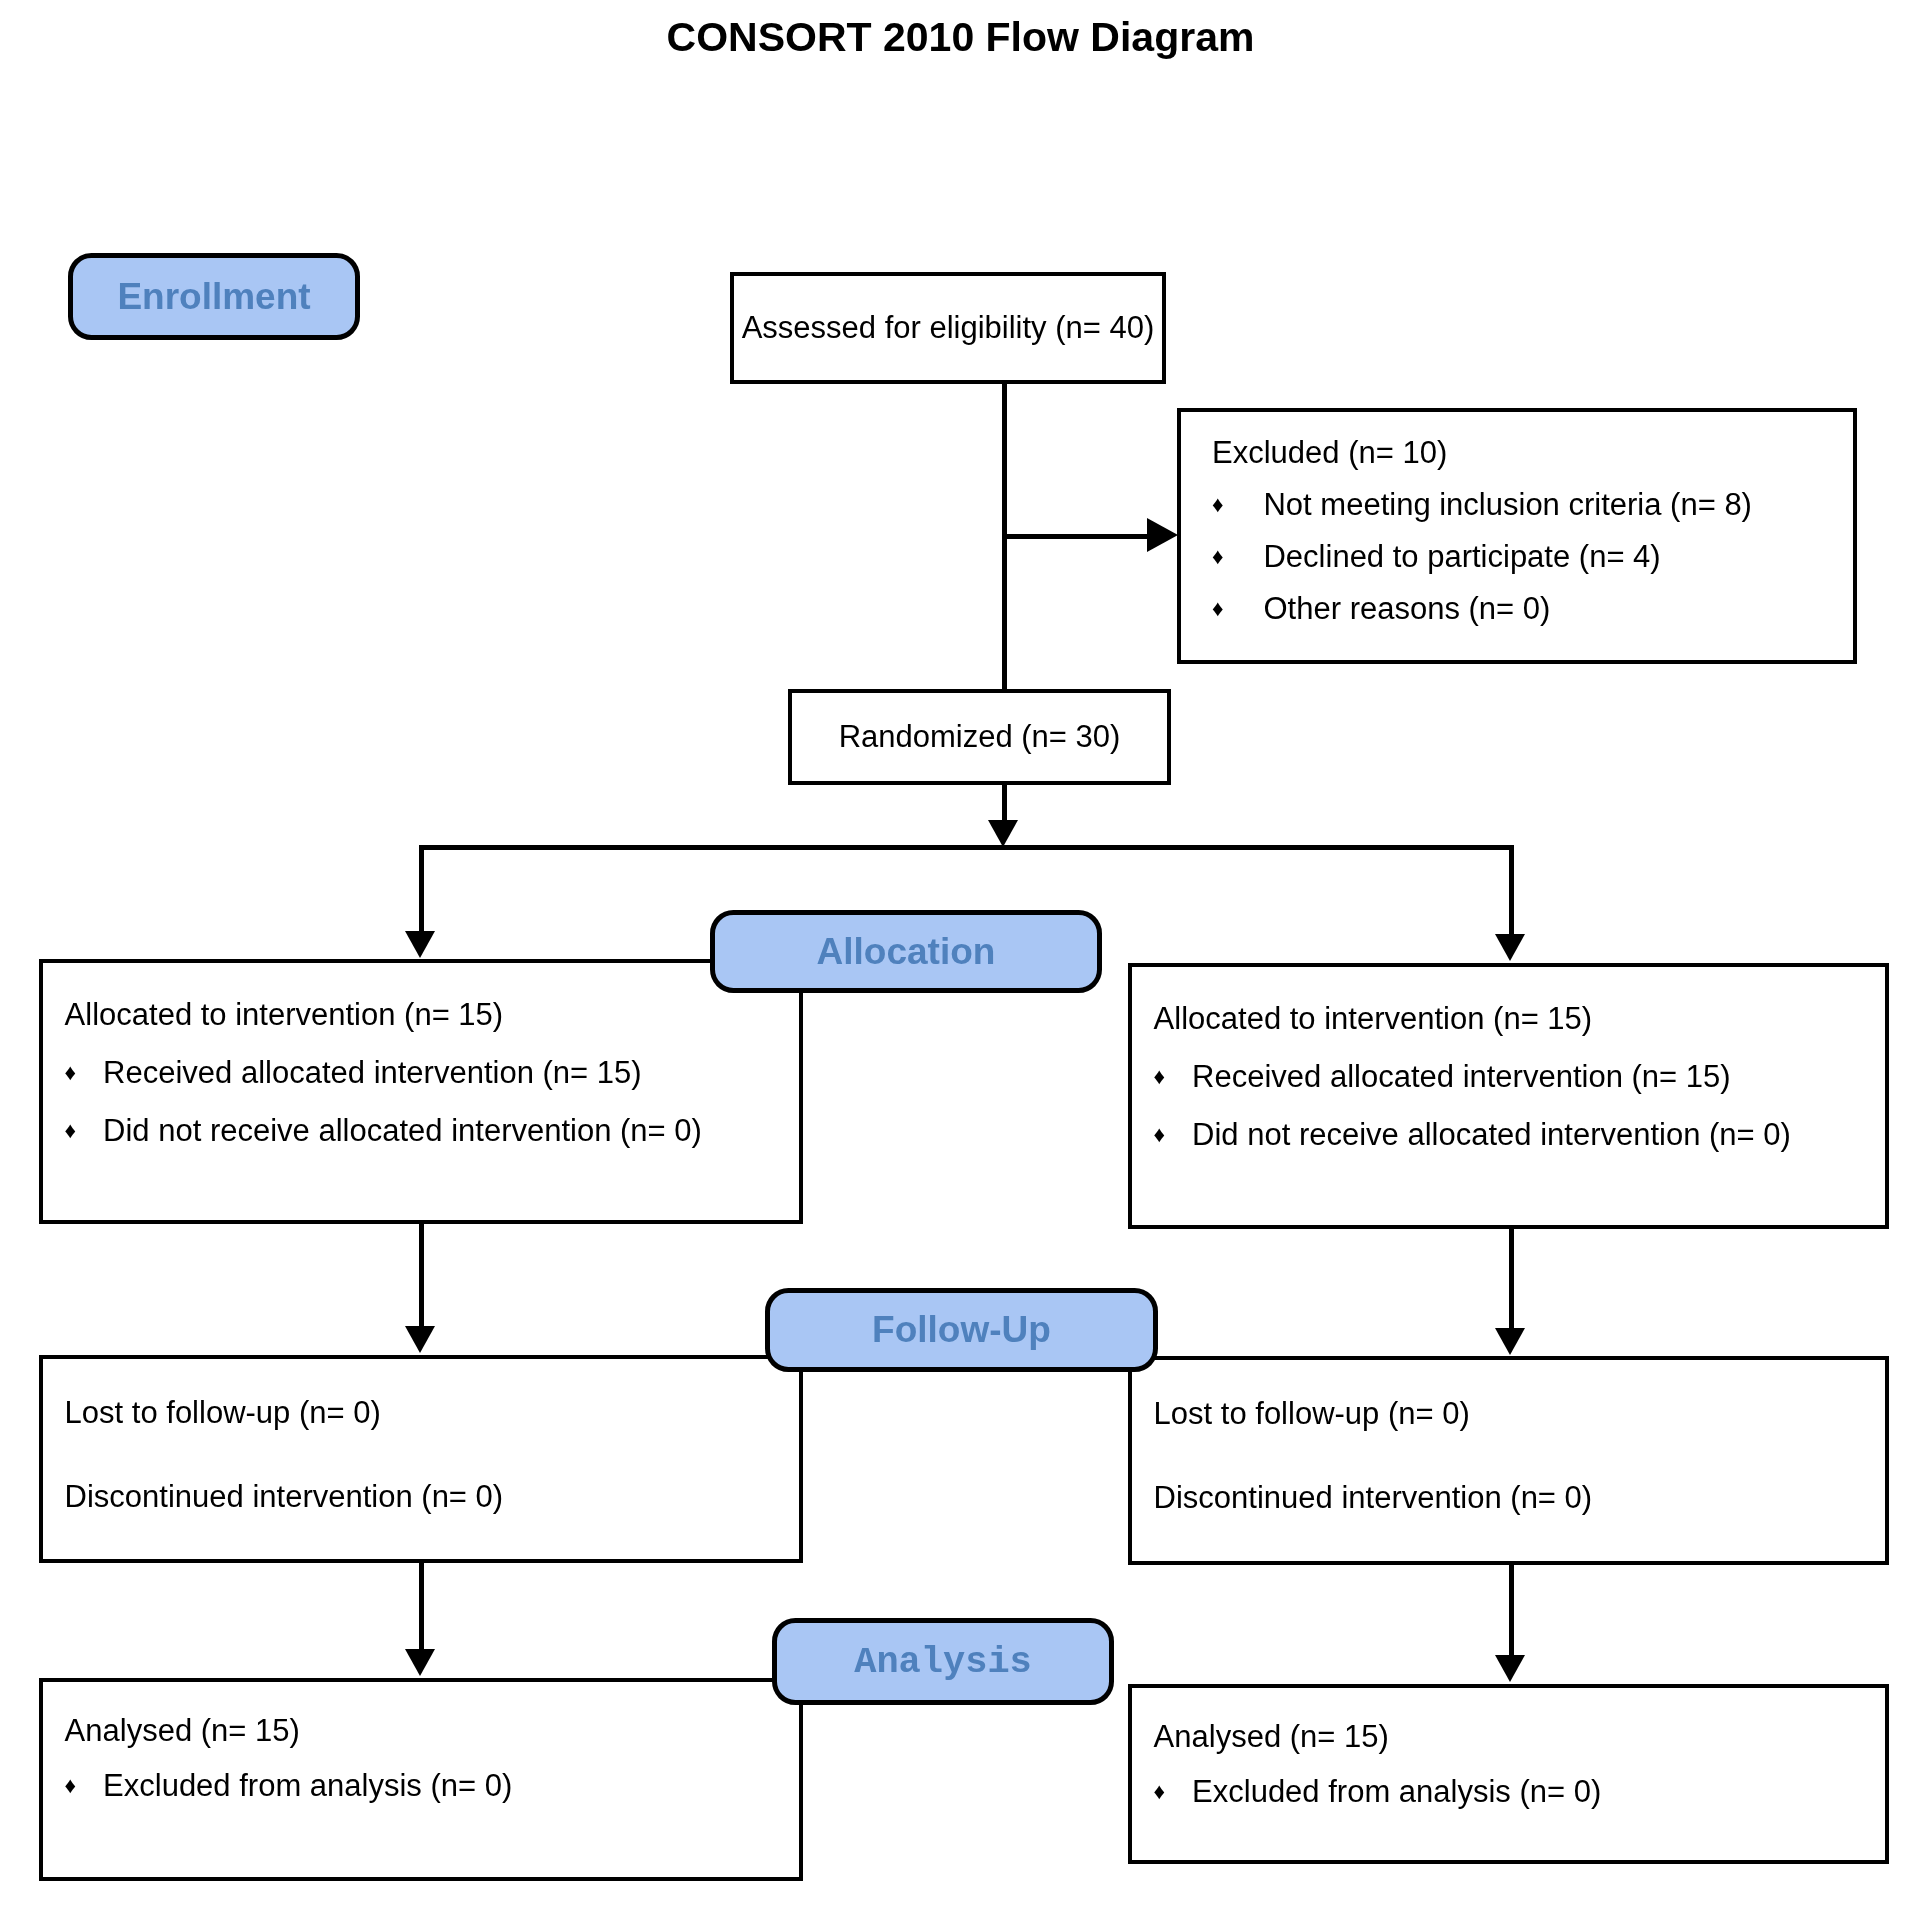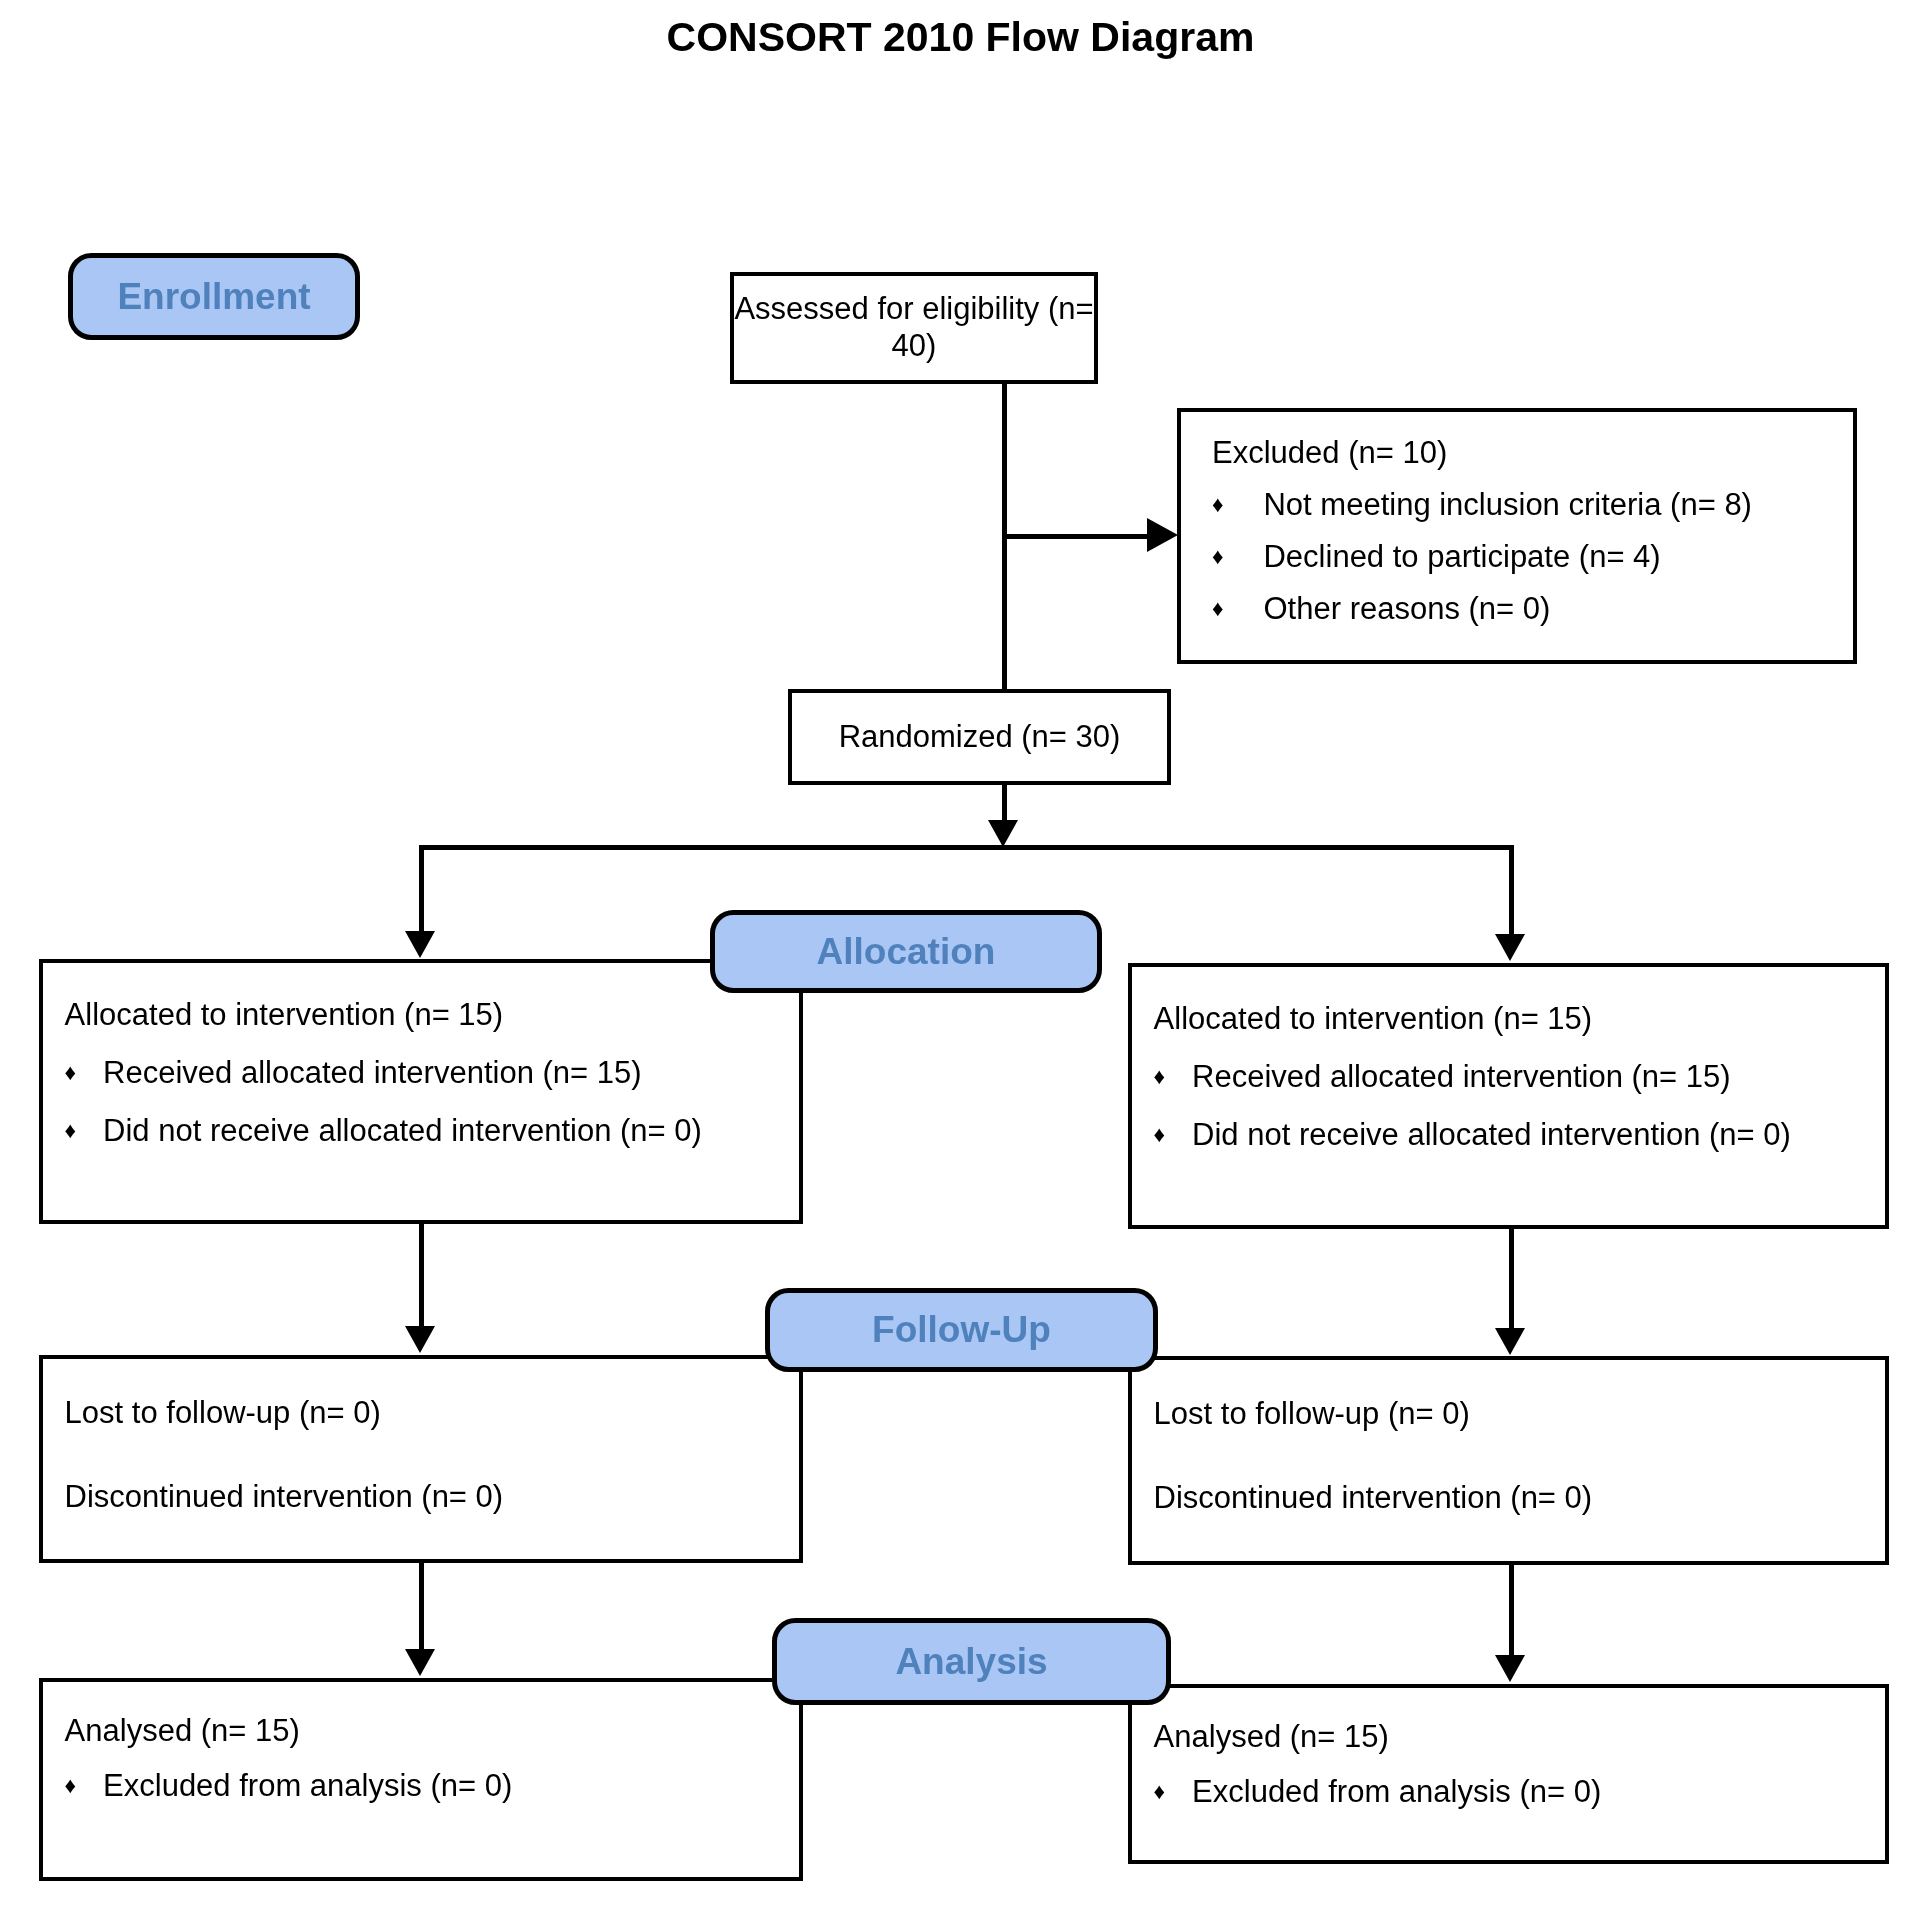--- a/index.html
+++ b/index.html
@@ -48,21 +48,21 @@
 <body>
 
 <div class="canvas">
 
   <div class="title">CONSORT 2010 Flow Diagram</div>
 
   <div class="pill" style="left:68px; top:253px; width:292px; height:87px;">
     <span>Enrollment</span>
   </div>
 
-  <div class="box center-box" style="left:730px; top:272px; width:368px; height:112px;">
+  <div class="box center-box" style="left:730px; top:272px; width:436px; height:112px;">
     <span>Assessed for eligibility (n= 40)</span>
   </div>
 
   <div class="vline" style="left:1002px; top:382px; height:310px;"></div>
 
   <div class="hline" style="left:1002px; top:534px; width:145px;"></div>
   <div class="arrow-right" style="left:1147px; top:518px;"></div>
 
   <div class="box content excluded-box" style="left:1177px; top:408px; width:680px; height:256px; padding-top:23.4px; padding-left:31px;">
     <div class="row">Excluded (n= 10)</div>
@@ -139,21 +139,21 @@
   <div class="box content" style="left:1128px; top:1356px; width:761px; height:209px; padding-top:36px; padding-left:21.6px;">
     <div class="row">Lost to follow-up (n= 0)</div>
     <div class="row gap52">Discontinued intervention (n= 0)</div>
   </div>
 
   <div class="vline" style="left:419px; top:1561px; height:88px;"></div>
   <div class="arrow-down" style="left:405px; top:1649px;"></div>
   <div class="vline" style="left:1509px; top:1563px; height:93px;"></div>
   <div class="arrow-down" style="left:1495px; top:1655px;"></div>
 
-  <div class="pill" style="left:772px; top:1618px; width:399px; height:87px;">
+  <div class="pill" style="left:772px; top:1618px; width:342px; height:87px;font-family:Liberation Mono, monospace;">
     <span>Analysis</span>
   </div>
 
   <div class="box content" style="left:39px; top:1678px; width:764px; height:203px; padding-top:31px; padding-left:21.6px;">
     <div class="row">Analysed (n= 15)</div>
     <div class="bullet-row" style="margin-top:18px;">
       <span class="bullet-marker">♦</span>
       <span>Excluded from analysis (n= 0)</span>
     </div>
   </div>

